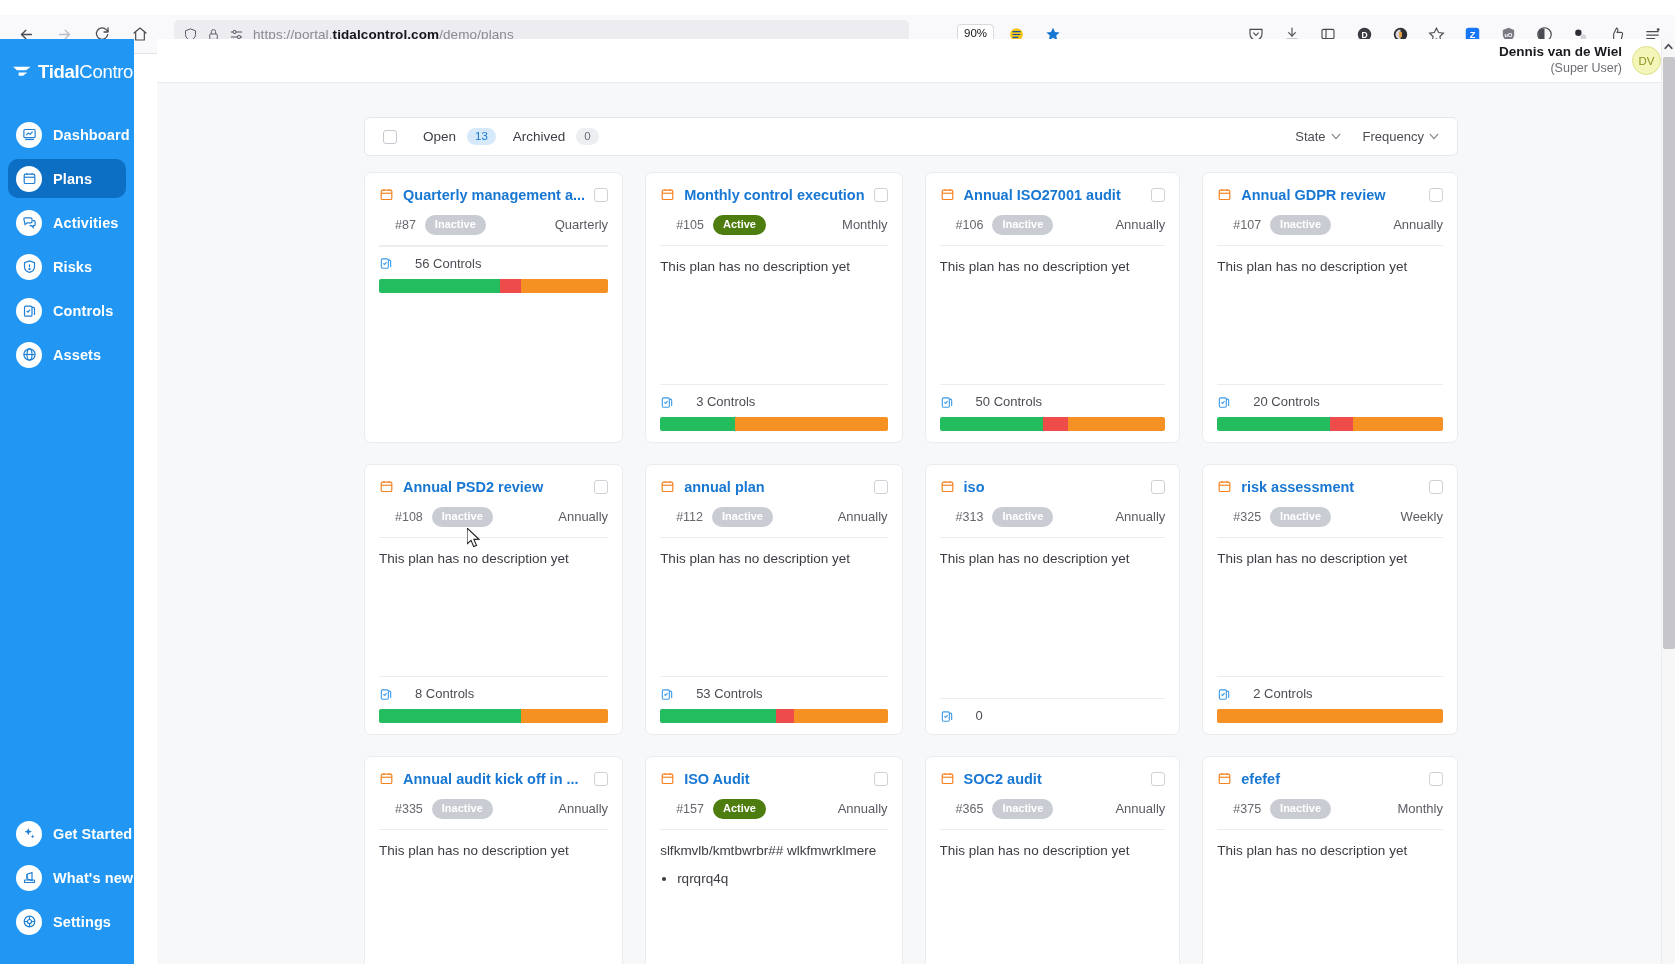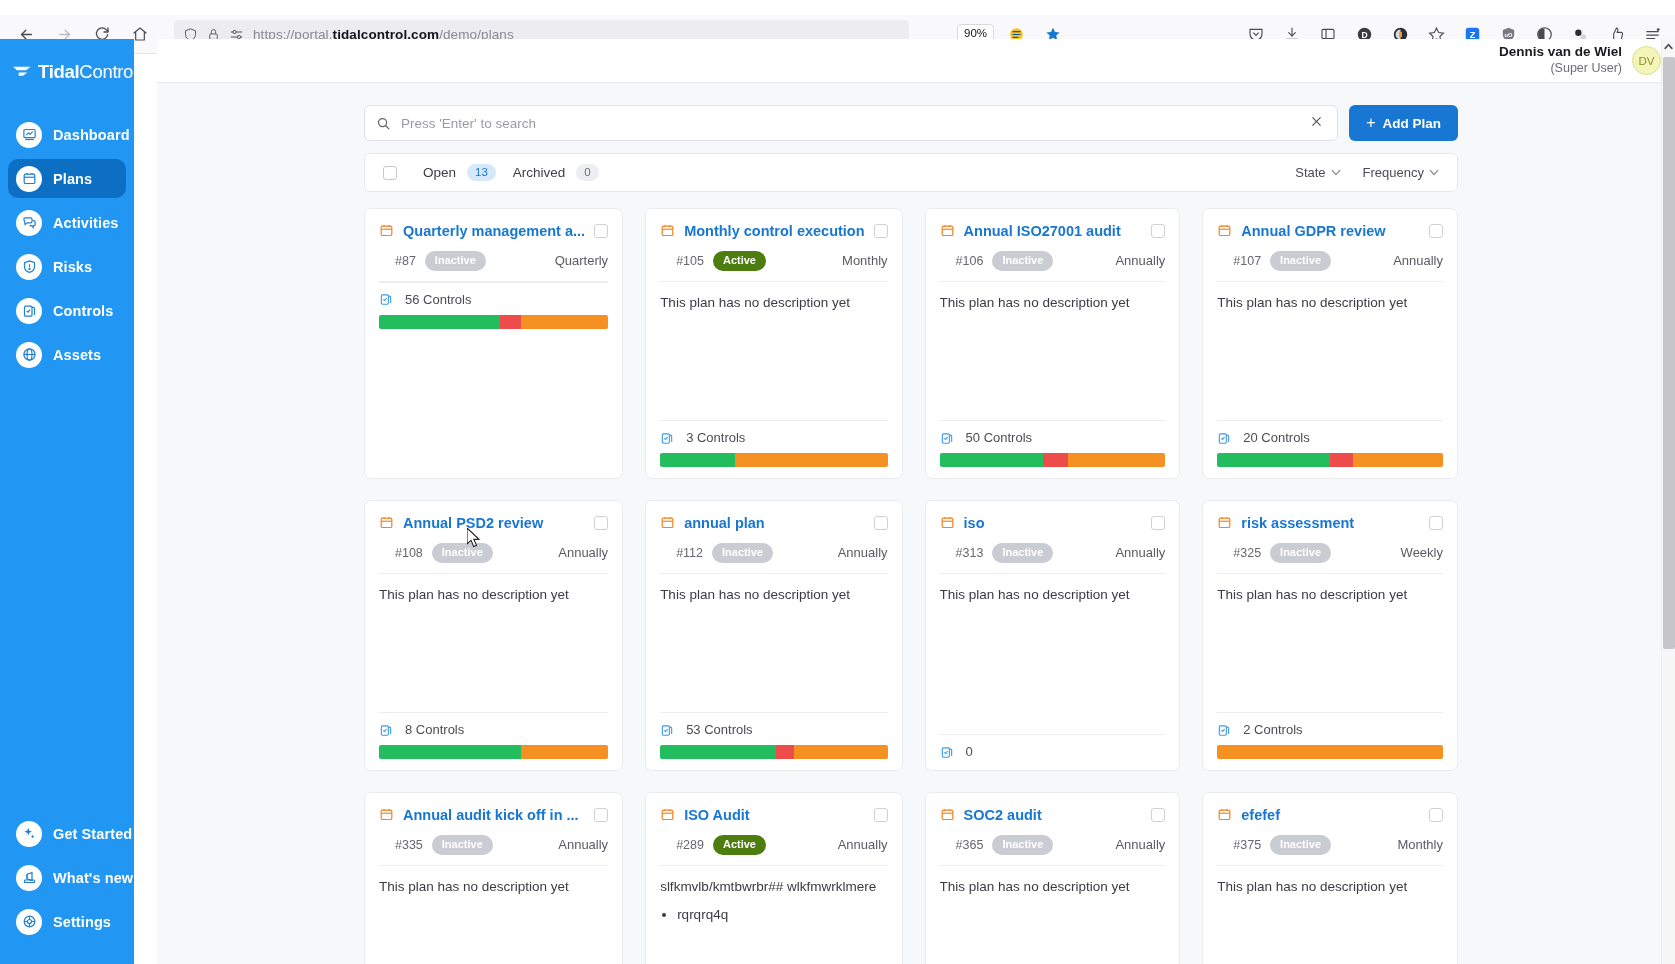--- a/index.html
+++ b/index.html
@@ -213,21 +213,21 @@
   .card-freq { margin-left: auto; font-size: 13px; color: #5b5b63; }
   .card-sep { margin-top: 10px; border-top: 1px solid #ecedf1; }
   .card-desc {
     margin-top: 11px; font-size: 13.5px; color: #3b3b43;
     line-height: 1.45; flex: 1; overflow: hidden; word-break: break-word;
   }
   .card-desc ul { margin: 9px 0 0 17px; }
   .card-desc li { font-size: 13.5px; color: #3b3b43; }
   .card-foot-sep { border-top: 1px solid #ecedf1; }
   .card-foot {
-    margin-top: 9px; display: flex; align-items: center; gap: 12px;
+    margin-top: 9px; display: flex; align-items: center; gap: 22px;
   }
   .ctrl-ico { color: #3b9ae8; display: flex; }
   .ctrl-text { font-size: 13px; color: #4c4c54; }
   .progress {
     margin-top: 8px; height: 14px; border-radius: 2px;
     display: flex; overflow: hidden;
   }
   .progress .seg { height: 100%; }
 
   
@@ -509,41 +509,20 @@
   <div class="user-meta">
     <div class="user-name">Dennis van de Wiel</div>
     <div class="user-role">(Super User)</div>
   </div>
   <div class="avatar">DV</div>
 </div>
 
 <div class="content">
   <div class="panel">
 
-    <div class="search-row">
-      <div class="search-box">
-        <span class="search-ico">
-          <svg width="15" height="15" viewBox="0 0 24 24" fill="none" stroke="currentColor" stroke-width="2">
-              <circle cx="10.5" cy="10.5" r="6.5"></circle>
-              <line x1="15.5" y1="15.5" x2="21" y2="21"></line>
-            </svg>
-        </span>
-        <input class="search-input" value="" placeholder="Press 'Enter' to search" style="">
-        <span class="clear-ico">
-          <svg width="13" height="13" viewBox="0 0 24 24" fill="none" stroke="currentColor" stroke-width="2" stroke-linecap="round">
-              <line x1="5" y1="5" x2="19" y2="19"></line>
-              <line x1="19" y1="5" x2="5" y2="19"></line>
-            </svg>
-        </span>
-      </div>
-      <button class="add-btn">
-        <span class="plus">+</span>
-        <span>Add Plan</span>
-      </button>
-    </div>
 
     <div class="filter-row">
       <div class="f-check"></div>
       <div class="f-tabs">
         <div class="f-tab">
           <span class="f-tab-label">Open</span>
           <span class="f-badge blue">13</span>
         </div>
         <div class="f-tab">
           <span class="f-tab-label">Archived</span>
@@ -911,21 +890,21 @@
                 <rect x="3.5" y="5" width="17" height="15" rx="2"></rect>
                 <line x1="3.5" y1="10" x2="20.5" y2="10"></line>
                 <line x1="8" y1="3" x2="8" y2="6"></line>
                 <line x1="16" y1="3" x2="16" y2="6"></line>
               </svg>
       </span>
       <span class="card-title">ISO Audit</span>
       <span class="card-check"></span>
     </div>
     <div class="card-meta">
-      <span class="card-id">#289</span>
+      <span class="card-id">#157</span>
       <span class="pill active">Active</span>
       <span class="card-freq">Annually</span>
     </div>
     <div class="card-sep"></div>
     <div class="card-desc">
       <span>slfkmvlb/kmtbwrbr## wlkfmwrklmere</span>
       <ul>
               <li>rqrqrq4q</li>
             </ul>
     </div>

